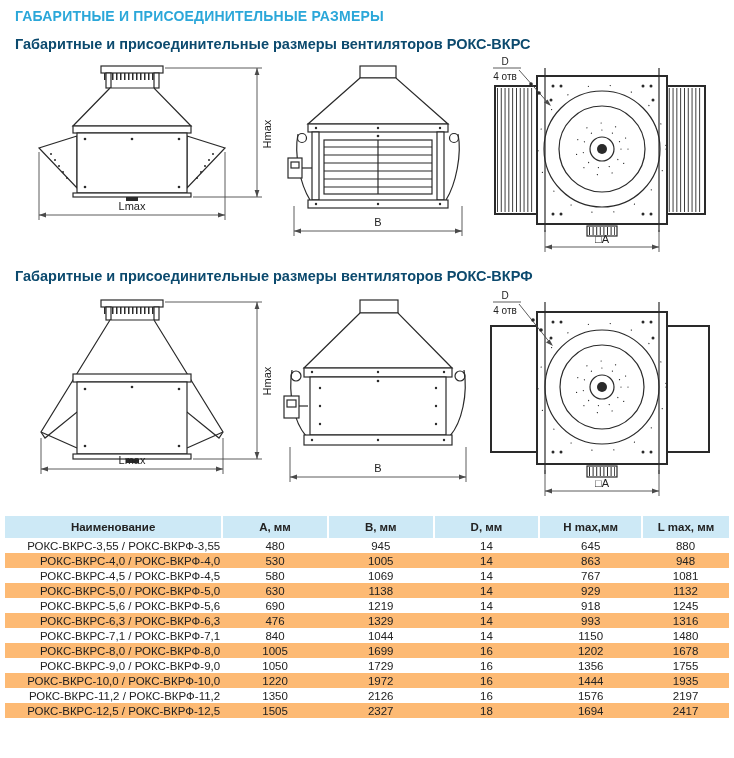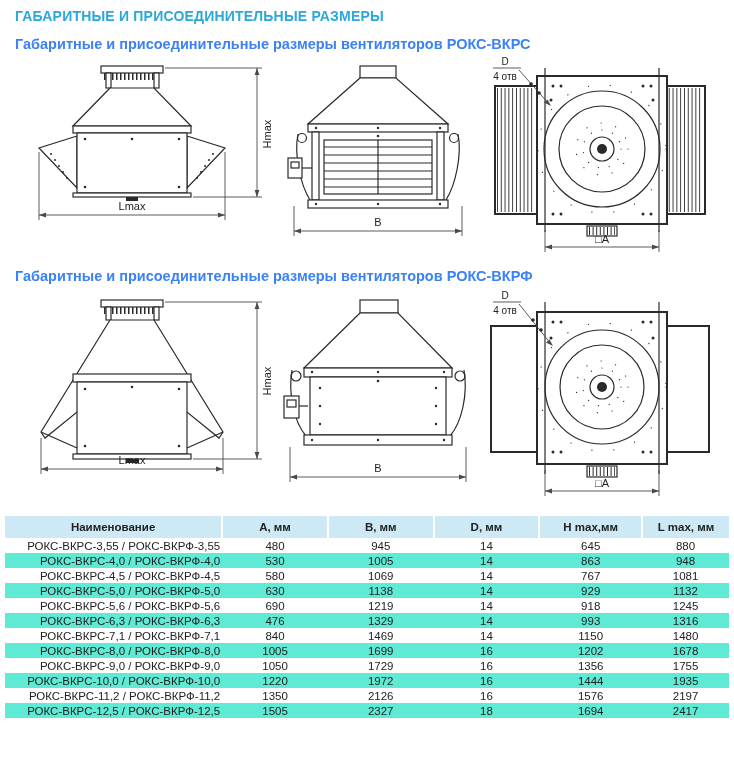--- a/index.html
+++ b/index.html
@@ -5,21 +5,21 @@
   html,body{margin:0;padding:0;}
   body{
     width:734px;height:758px;overflow:hidden;background:#ffffff;
     font-family:"Liberation Sans",sans-serif;color:#222;
   }
   .page-title{
     margin:8px 0 0 15px;font-size:14px;font-weight:bold;color:#2ba7d9;
     letter-spacing:.2px;
   }
   .section-title{
-    margin:12px 0 0 15px;font-size:14.5px;font-weight:bold;color:#3b82f6;
+    margin:12px 0 0 15px;font-size:14.5px;font-weight:bold;color:#0c4a6e;
   }
   .drawings-row{
     display:flex;align-items:flex-start;padding-left:15px;margin-top:2px;
   }
   svg{display:block;}
   svg text{font-family:"Liberation Sans",sans-serif;font-size:11px;fill:#222;}
   svg text.small{font-size:10px;}
   .ln{stroke:#2a2a2a;stroke-width:1.2;fill:none;}
   .fw{fill:#ffffff;stroke:#2a2a2a;stroke-width:1.2;}
   .fw-th{fill:#ffffff;stroke:#2a2a2a;stroke-width:2;}
@@ -30,21 +30,21 @@
     width:724px;margin:14px 0 0 5px;border-collapse:collapse;
     font-size:11.5px;color:#222;table-layout:fixed;
   }
   table.dims thead th{
     background:#cde9f6;font-weight:bold;text-align:center;
     padding:5px 2px;border-left:2px solid #ffffff;font-size:11.5px;
   }
   table.dims thead th:first-child{border-left:none;width:30%;}
   table.dims td{text-align:center;padding:2px 2px 1px 2px;}
   table.dims td:first-child{text-align:right;padding-left:8px;}
-  table.dims tbody tr.alt{background:#5eead4;}
+  table.dims tbody tr.alt{background:#fdba74;}
 </style>
 </head>
 <body>
 
 <div class="page-title">ГАБАРИТНЫЕ И ПРИСОЕДИНИТЕЛЬНЫЕ РАЗМЕРЫ</div>
 
 <div class="section-title">Габаритные и присоединительные размеры вентиляторов РОКС-ВКРС</div>
 
 <div class="drawings-row">
 
@@ -357,21 +357,21 @@
         <td>РОКС-ВКРС-6,3 / РОКС-ВКРФ-6,3</td>
         <td>476</td>
         <td>1329</td>
         <td>14</td>
         <td>993</td>
         <td>1316</td>
       </tr>
       <tr>
         <td>РОКС-ВКРС-7,1 / РОКС-ВКРФ-7,1</td>
         <td>840</td>
-        <td>1469</td>
+        <td>1044</td>
         <td>14</td>
         <td>1150</td>
         <td>1480</td>
       </tr>
       <tr class="alt">
         <td>РОКС-ВКРС-8,0 / РОКС-ВКРФ-8,0</td>
         <td>1005</td>
         <td>1699</td>
         <td>16</td>
         <td>1202</td>

